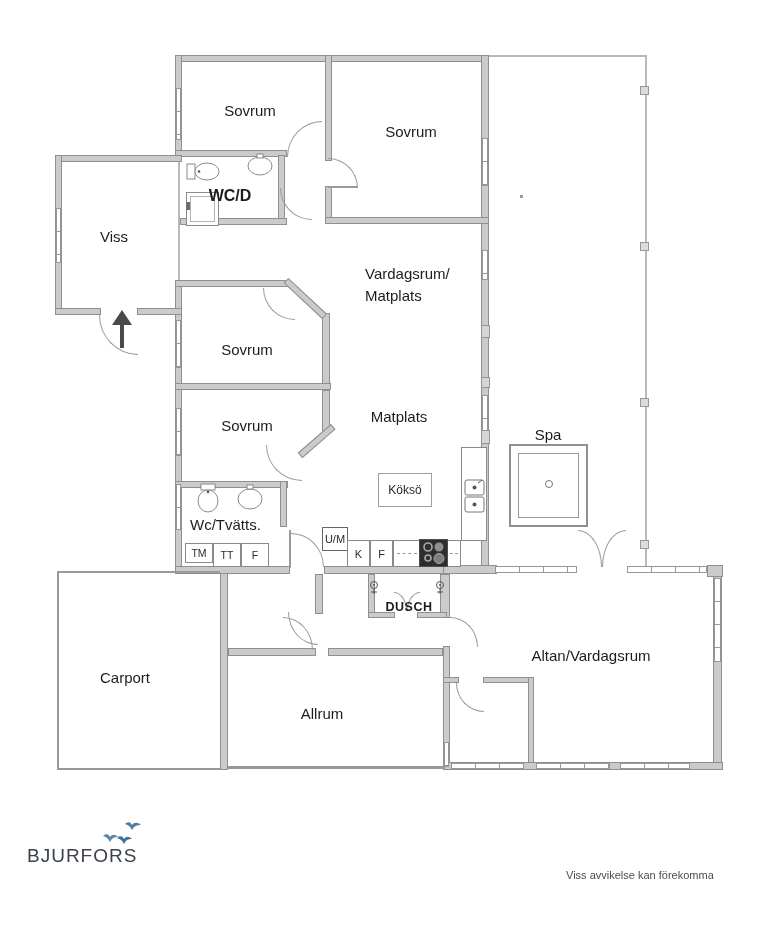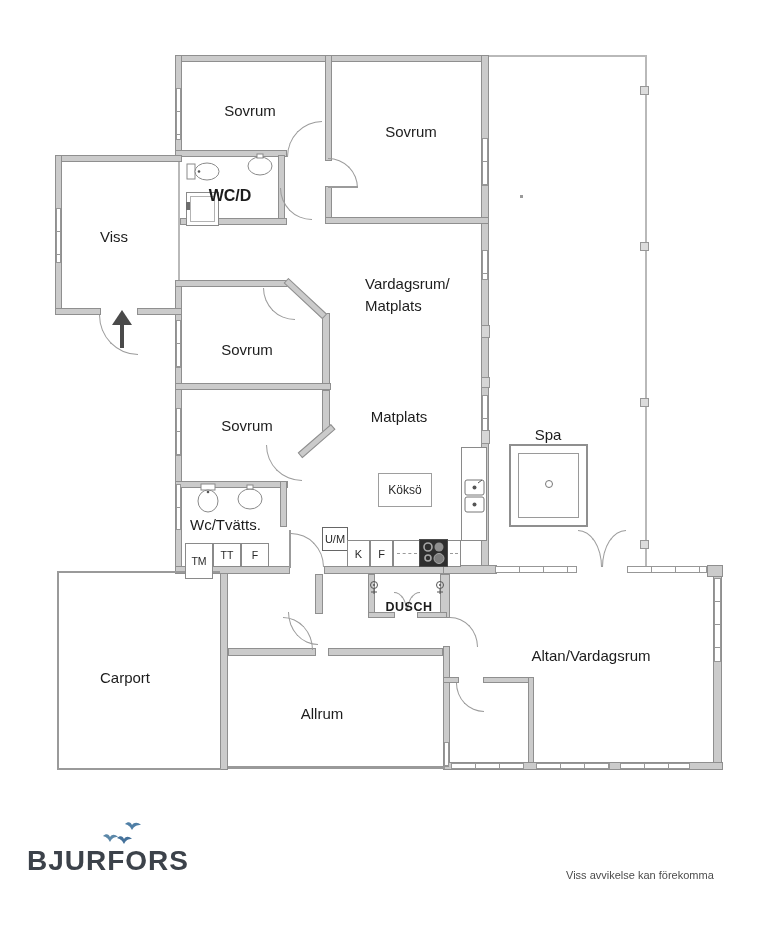--- a/index.html
+++ b/index.html
@@ -17,22 +17,22 @@
   .arc.tr{border-top-width:1px;border-right-width:1px;border-top-right-radius:100% 100%}
   .arc.bl{border-bottom-width:1px;border-left-width:1px;border-bottom-left-radius:100% 100%}
   .leaf{position:absolute;background:#9b9b9b}
   .box{position:absolute;background:#fff;border:1px solid #8a8a8a;box-sizing:border-box;
        display:flex;align-items:center;justify-content:center}
   .lbl{position:absolute;font-size:15px;white-space:nowrap;transform:translate(-50%,-50%)}
   .lblL{position:absolute;font-size:15px;white-space:nowrap;line-height:22px}
   .sm{font-size:10.5px;color:#2a2a2a}
   .md{font-size:11px;color:#2a2a2a}
   .bold{font-weight:600}
-  .logo{position:absolute;left:27px;top:845px;font-size:28px;letter-spacing:1px;
-        color:#3c424a;font-weight:700}
+  .logo{position:absolute;left:27px;top:845px;font-size:19px;letter-spacing:1px;
+        color:#3c424a;font-weight:400}
   .disclaimer{position:absolute;left:566px;top:869px;font-size:11px;color:#4c4c4c}
   svg{position:absolute;display:block}
 </style>
 </head>
 <body>
 
 <div class="plan">
 
   <div class="w" style="left:175px;top:55px;width:314px;height:7px"></div>
   <div class="w" style="left:175px;top:55px;width:7px;height:107px"></div>
@@ -154,21 +154,21 @@
     <rect x="7" y="1" width="14" height="6" fill="#fff" stroke="#8a8a8a"></rect>
     <ellipse cx="14" cy="18" rx="10" ry="11" fill="#fff" stroke="#8a8a8a"></ellipse>
     <circle cx="14" cy="9" r="1.3" fill="#555"></circle>
   </svg>
 
   <svg style="left:236px;top:484px" width="30" height="28" viewBox="0 0 30 28">
     <ellipse cx="14" cy="15" rx="12" ry="10" fill="#fff" stroke="#8a8a8a"></ellipse>
     <rect x="11" y="1" width="6" height="4" fill="#fff" stroke="#8a8a8a"></rect>
   </svg>
 
-  <div class="box" style="left:185px;top:543px;width:28px;height:36px">
+  <div class="box" style="left:185px;top:543px;width:28px;height:20px">
     <span class="sm">TM</span>
   </div>
   <div class="box" style="left:213px;top:543px;width:28px;height:24px">
     <span class="sm">TT</span>
   </div>
   <div class="box" style="left:241px;top:543px;width:28px;height:24px">
     <span class="sm">F</span>
   </div>
 
   <div class="box" style="left:322px;top:527px;width:26px;height:24px;border-color:#666">
@@ -223,21 +223,21 @@
     <circle cx="5" cy="5" r="1" fill="#555"></circle>
     <path d="M5 9 L5 14 M2 12 L8 12" stroke="#555"></path>
   </svg>
 
   <span class="lbl" style="left:250px;top:110px">Sovrum</span>
   <span class="lbl" style="left:411px;top:131px">Sovrum</span>
   <span class="lbl" style="left:247px;top:349px">Sovrum</span>
   <span class="lbl" style="left:247px;top:425px">Sovrum</span>
   <span class="lbl bold" style="left:230px;top:196px;font-size:16px">WC/D</span>
   <span class="lbl" style="left:114px;top:236px">Viss</span>
-  <div class="lblL" style="left:365px;top:273px">
+  <div class="lblL" style="left:365px;top:263px">
     <div>Vardagsrum/</div>
     <div>Matplats</div>
   </div>
   <span class="lbl" style="left:399px;top:416px">Matplats</span>
   <span class="lbl" style="left:548px;top:434px">Spa</span>
   <span class="lblL" style="left:190px;top:514px">Wc/Tvätts.</span>
   <span class="lbl bold" style="left:409px;top:607px;font-size:12.5px;letter-spacing:.5px">DUSCH</span>
   <span class="lbl" style="left:125px;top:677px">Carport</span>
   <span class="lbl" style="left:322px;top:713px">Allrum</span>
   <span class="lbl" style="left:591px;top:655px">Altan/Vardagsrum</span>

